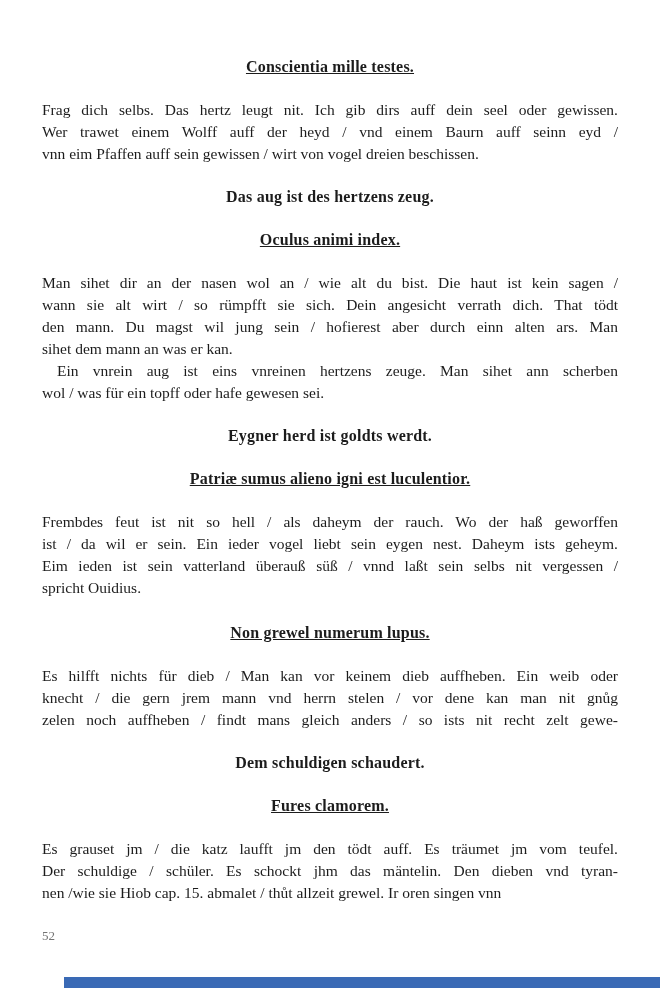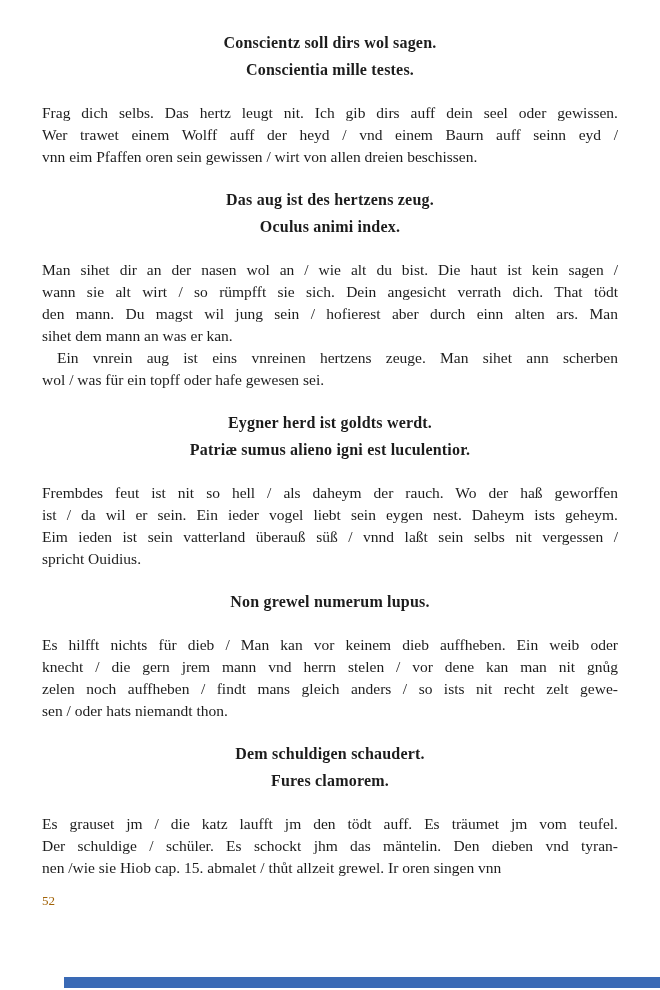--- a/index.html
+++ b/index.html
@@ -17,60 +17,59 @@
   }
   .section { margin-top: 22px; }
   .section:first-child { margin-top: 0; }
   .h-de, .h-la {
     text-align: center;
     font-weight: bold;
     font-size: 16px;
     line-height: 19px;
     letter-spacing: 0.2px;
   }
-  .h-la { margin-top: 8px; }
+  .h-la { margin-top: 24px; text-decoration: underline; }
   .body-block { margin-top: 23px; }
   .para { margin: 0; }
   .line {
     font-size: 15.5px;
     line-height: 22px;
     text-align: justify;
     text-align-last: justify;
     white-space: normal;
   }
   .line.last { text-align-last: left; }
   .line.indent { text-indent: 15px; }
   .page-number {
-    margin-top: 14px;
+    margin-top: 24px;
     font-size: 13px;
     line-height: 16px;
-    color: #a16207;
+    color: #737373;
   }
   .bottom-bar {
     position: absolute;
     left: 64px;
     right: 0;
     top: 977px;
     height: 11px;
     background: #3a6ab5;
   }
 </style>
 </head>
 <body>
 
 <div class="page-wrap">
   <div>
       <div class="section">
-        <div class="h-de">Conscientz soll dirs wol sagen.</div>
         <div class="h-la">Conscientia mille testes.</div>
         <div class="body-block">
           <div class="para">
             <div class="line">Frag dich selbs. Das hertz leugt nit. Ich gib dirs auff dein seel oder gewissen.</div>
             <div class="line">Wer trawet einem Wolff auff der heyd / vnd einem Baurn auff seinn eyd /</div>
-            <div class="line last">vnn eim Pfaffen oren sein gewissen / wirt von allen dreien beschissen.</div>
+            <div class="line last">vnn eim Pfaffen auff sein gewissen / wirt von vogel dreien beschissen.</div>
           </div>
         </div>
       </div>
       <div class="section">
         <div class="h-de">Das aug ist des hertzens zeug.</div>
         <div class="h-la">Oculus animi index.</div>
         <div class="body-block">
           <div class="para">
             <div class="line">Man sihet dir an der nasen wol an / wie alt du bist. Die haut ist kein sagen /</div>
             <div class="line">wann sie alt wirt / so rümpfft sie sich. Dein angesicht verrath dich. That tödt</div>
@@ -95,21 +94,20 @@
           </div>
         </div>
       </div>
       <div class="section">
         <div class="h-la">Non grewel numerum lupus.</div>
         <div class="body-block">
           <div class="para">
             <div class="line">Es hilfft nichts für dieb / Man kan vor keinem dieb auffheben. Ein weib oder</div>
             <div class="line">knecht / die gern jrem mann vnd herrn stelen / vor dene kan man nit gnůg</div>
             <div class="line">zelen noch auffheben / findt mans gleich anders / so ists nit recht zelt gewe-</div>
-            <div class="line last">sen / oder hats niemandt thon.</div>
           </div>
         </div>
       </div>
       <div class="section">
         <div class="h-de">Dem schuldigen schaudert.</div>
         <div class="h-la">Fures clamorem.</div>
         <div class="body-block">
           <div class="para">
             <div class="line">Es grauset jm / die katz laufft jm den tödt auff. Es träumet jm vom teufel.</div>
             <div class="line">Der schuldige / schüler. Es schockt jhm das mäntelin. Den dieben vnd tyran-</div>

